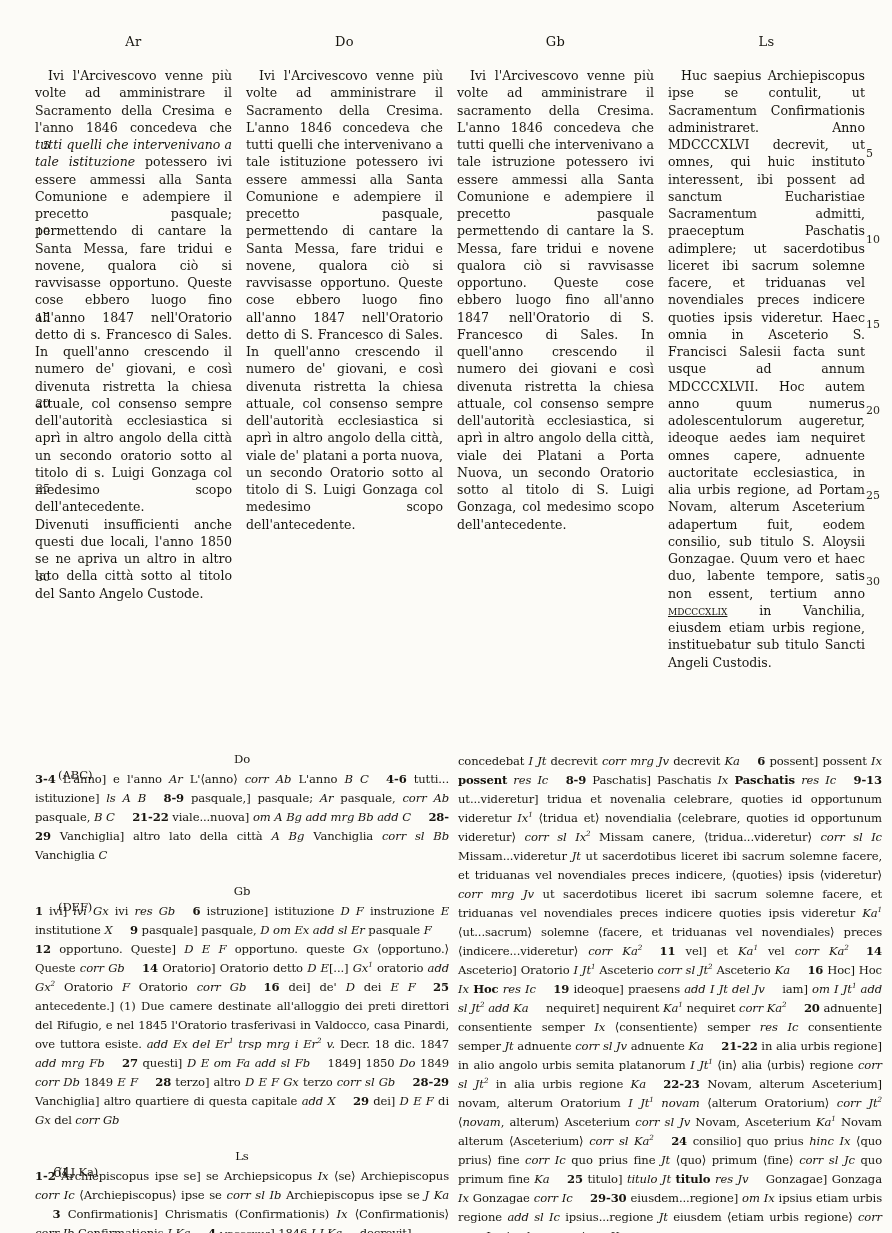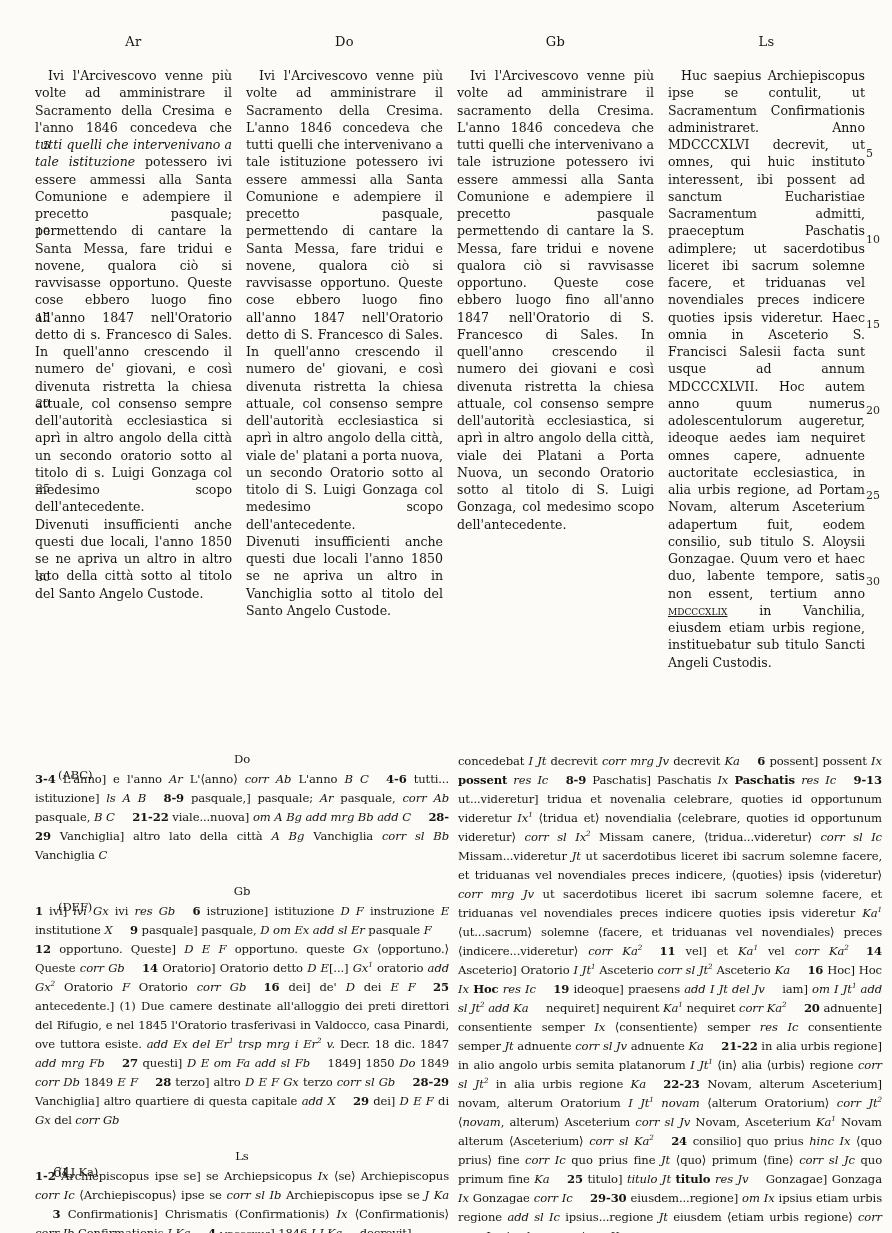--- a/index.html
+++ b/index.html
@@ -77,21 +77,20 @@
       <h2 class="col-header">Ar</h2>
       <div class="col-body">
           <p class="cpara">Ivi l'Arcivescovo venne più volte ad amministrare il Sacramento della Cresima e l'anno 1846 concedeva che <i>tutti quelli che intervenivano a tale istituzione</i> potessero ivi essere ammessi alla Santa Comunione e adempiere il precetto pasquale; permettendo di cantare la Santa Messa, fare tridui e novene, qualora ciò si ravvisasse opportuno. Queste cose ebbero luogo fino all'anno 1847 nell'Oratorio detto di s. Francesco di Sales. In quell'anno crescendo il numero de' giovani, e così divenuta ristretta la chiesa attuale, col consenso sempre dell'autorità ecclesiastica si aprì in altro angolo della città un secondo oratorio sotto al titolo di s. Luigi Gonzaga col medesimo scopo dell'antecedente.</p>
           <p class="cpara">Divenuti insufficienti anche questi due locali, l'anno 1850 se ne apriva un altro in altro lato della città sotto al titolo del Santo Angelo Custode.</p>
         </div>
     </section>
     <section class="col" lang="it">
       <h2 class="col-header">Do</h2>
       <div class="col-body">
           <p class="cpara">Ivi l'Arcivescovo venne più volte ad amministrare il Sacramento della Cresima. L'anno 1846 concedeva che tutti quelli che intervenivano a tale istituzione potessero ivi essere ammessi alla Santa Comunione e adempiere il precetto pasquale, permettendo di cantare la Santa Messa, fare tridui e novene, qualora ciò si ravvisasse opportuno. Queste cose ebbero luogo fino all'anno 1847 nell'Oratorio detto di S. Francesco di Sales. In quell'anno crescendo il numero de' giovani, e così divenuta ristretta la chiesa attuale, col consenso sempre dell'autorità ecclesiastica si aprì in altro angolo della città, viale de' platani a porta nuova, un secondo Oratorio sotto al titolo di S. Luigi Gonzaga col medesimo scopo dell'antecedente.</p>
-          <p class="cpara">Divenuti insufficienti anche questi due locali l'anno 1850 se ne apriva un altro in Vanchiglia sotto al titolo del Santo Angelo Custode.</p>
         </div>
     </section>
     <section class="col" lang="it">
       <h2 class="col-header">Gb</h2>
       <div class="col-body">
           <p class="cpara">Ivi l'Arcivescovo venne più volte ad amministrare il sacramento della Cresima. L'anno 1846 concedeva che tutti quelli che intervenivano a tale istruzione potessero ivi essere ammessi alla Santa Comunione e adempiere il precetto pasquale permettendo di cantare la S. Messa, fare tridui e novene qualora ciò si ravvisasse opportuno. Queste cose ebbero luogo fino all'anno 1847 nell'Oratorio di S. Francesco di Sales. In quell'anno crescendo il numero dei giovani e così divenuta ristretta la chiesa attuale, col consenso sempre dell'autorità ecclesiastica, si aprì in altro angolo della città, viale dei Platani a Porta Nuova, un secondo Oratorio sotto al titolo di S. Luigi Gonzaga, col medesimo scopo dell'antecedente.</p>
         </div>
     </section>
     <section class="col" lang="la">
       <h2 class="col-header">Ls</h2>

